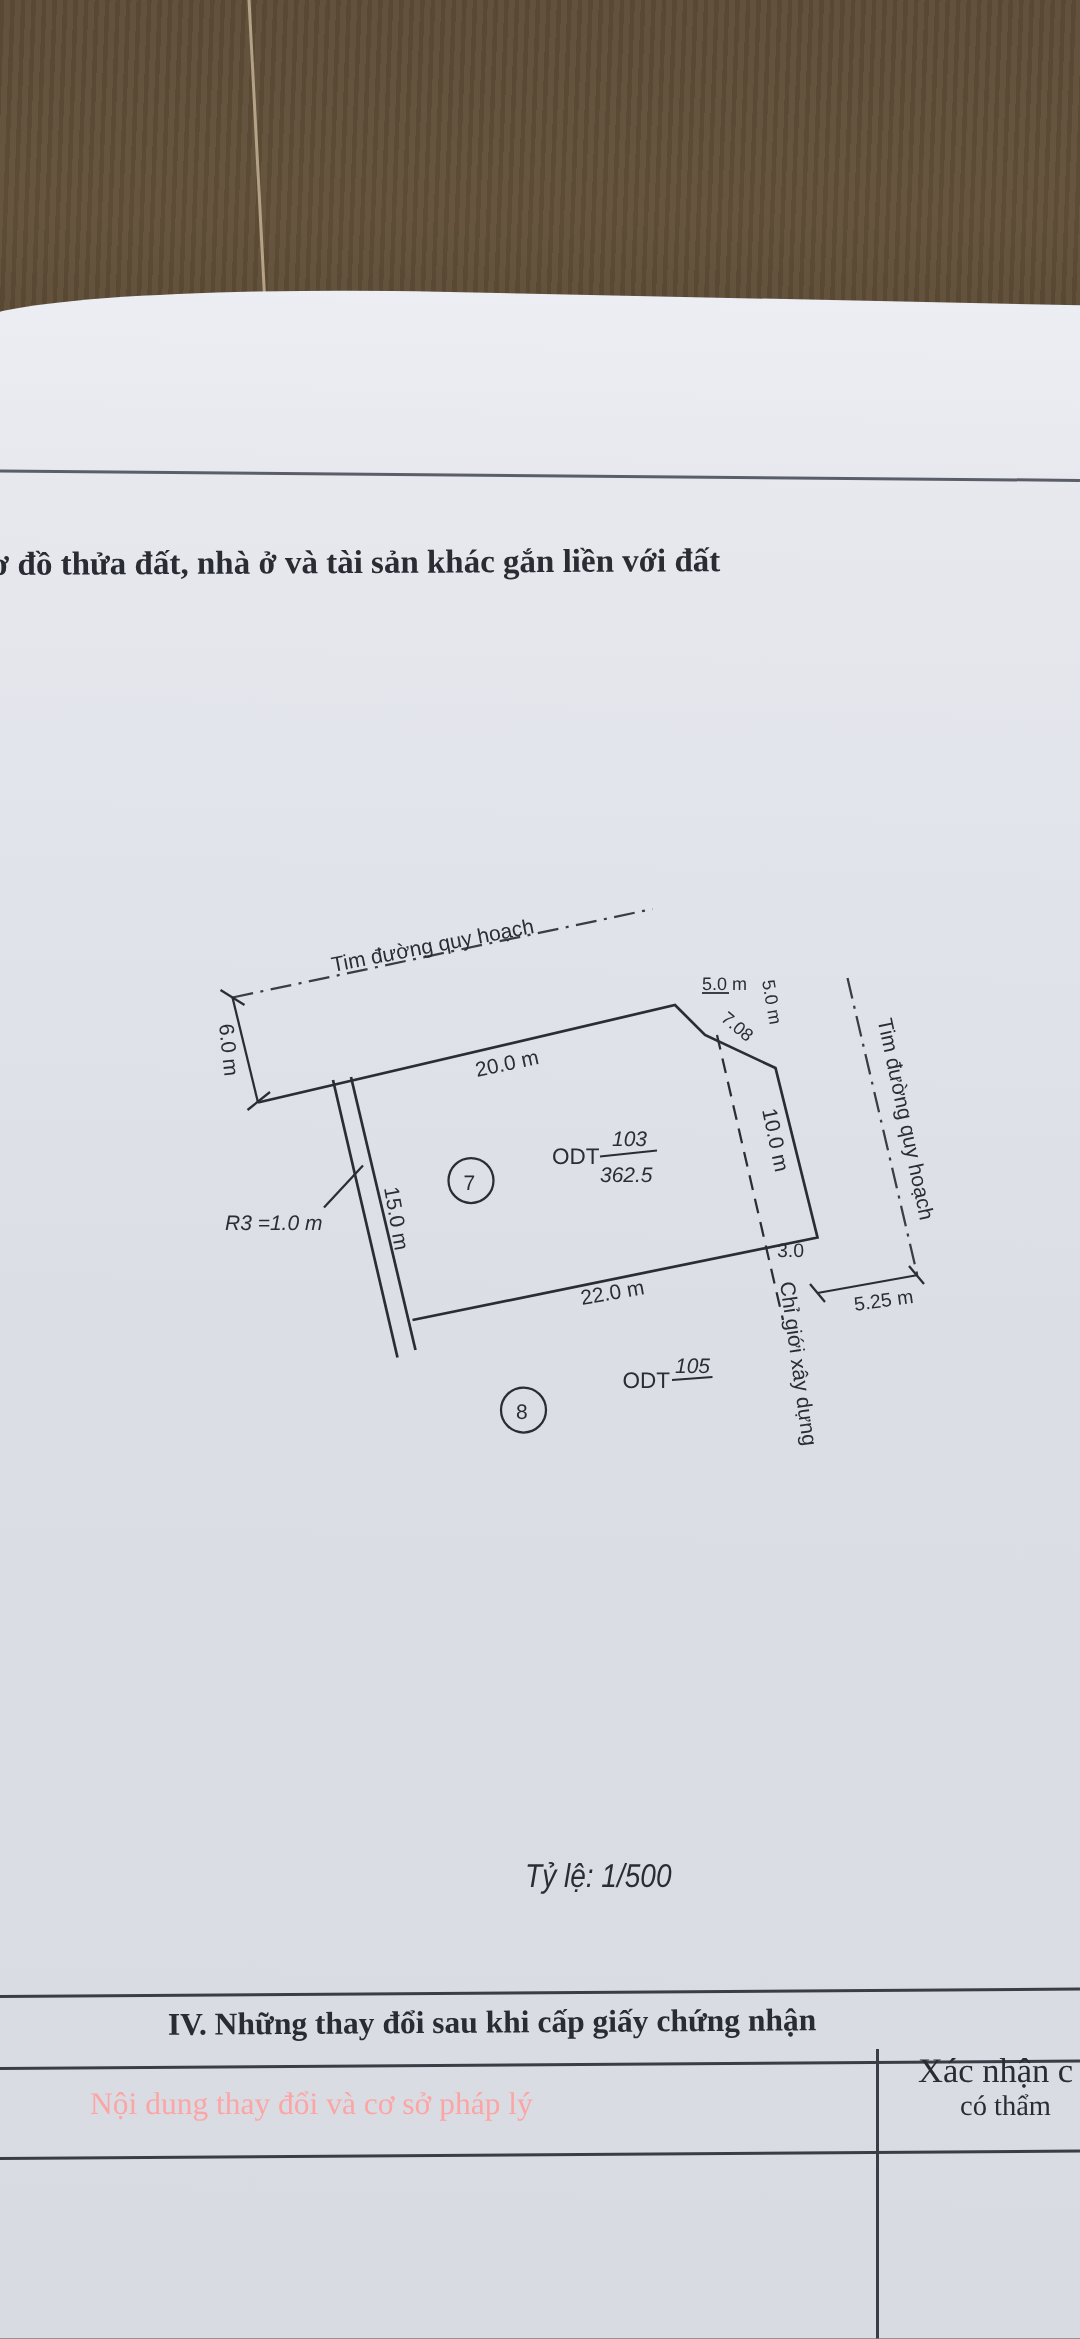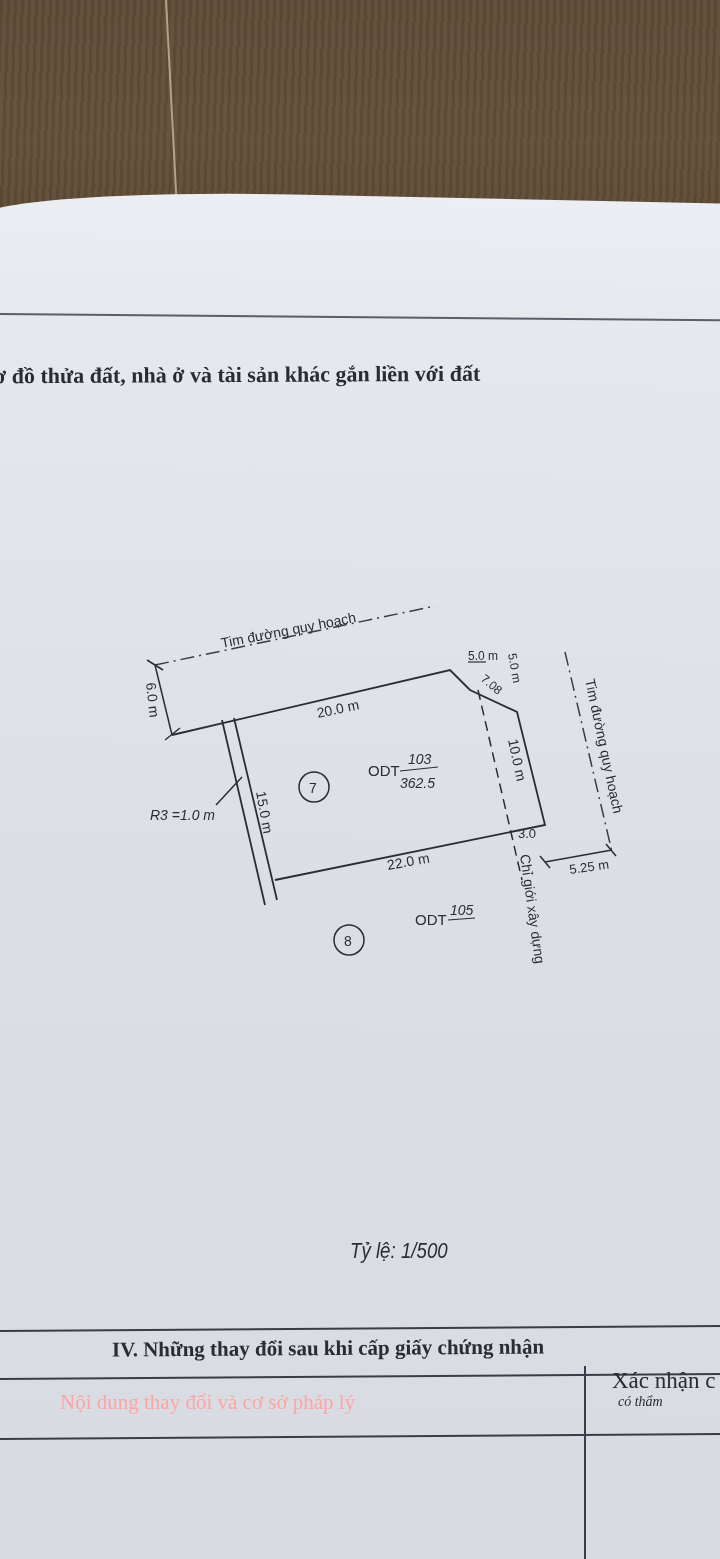--- a/index.html
+++ b/index.html
@@ -37,21 +37,21 @@
   svg text { font-family:"Liberation Sans", sans-serif; fill:#2b2d34; }
   .scale {
     position:absolute; left:350px; top:1238px; font-family:"Liberation Sans", sans-serif;
     font-style:italic; font-size:22px; color:#2b2d34; transform:scaleX(0.85); transform-origin:left;
   }
   .table-top { position:absolute; left:0; top:1330px; width:720px; height:2px; background:#3a3d45; transform:rotate(-0.4deg); transform-origin:left; }
   .table-title { position:absolute; left:112px; top:1336px; font-size:21px; font-weight:bold; color:#2a2c33; white-space:nowrap; transform:rotate(-0.4deg); }
   .table-mid { position:absolute; left:0; top:1378px; width:720px; height:2px; background:#3a3d45; transform:rotate(-0.4deg); transform-origin:left; }
   .col-left { position:absolute; left:60px; top:1390px; font-size:21px; color:#fca5a5; white-space:nowrap; }
   .col-right-1 { position:absolute; left:612px; top:1368px; font-size:23px; color:#2a2c33; white-space:nowrap; }
-  .col-right-2 { position:absolute; left:618px; top:1394px; font-size:14px; color:#2a2c33; white-space:nowrap;font-style:italic; }
+  .col-right-2 { position:absolute; left:640px; top:1394px; font-size:19px; color:#2a2c33; white-space:nowrap; }
   .table-vline { position:absolute; left:584px; top:1366px; width:2px; height:200px; background:#3a3d45; }
   .table-bottom { position:absolute; left:0; top:1438px; width:720px; height:2px; background:#3a3d45; transform:rotate(-0.4deg); transform-origin:left; }
 </style>
 </head>
 <body>
 
 <div class="wood"></div>
 <div class="wood-seam"></div>
 <div class="paper"></div>
 

